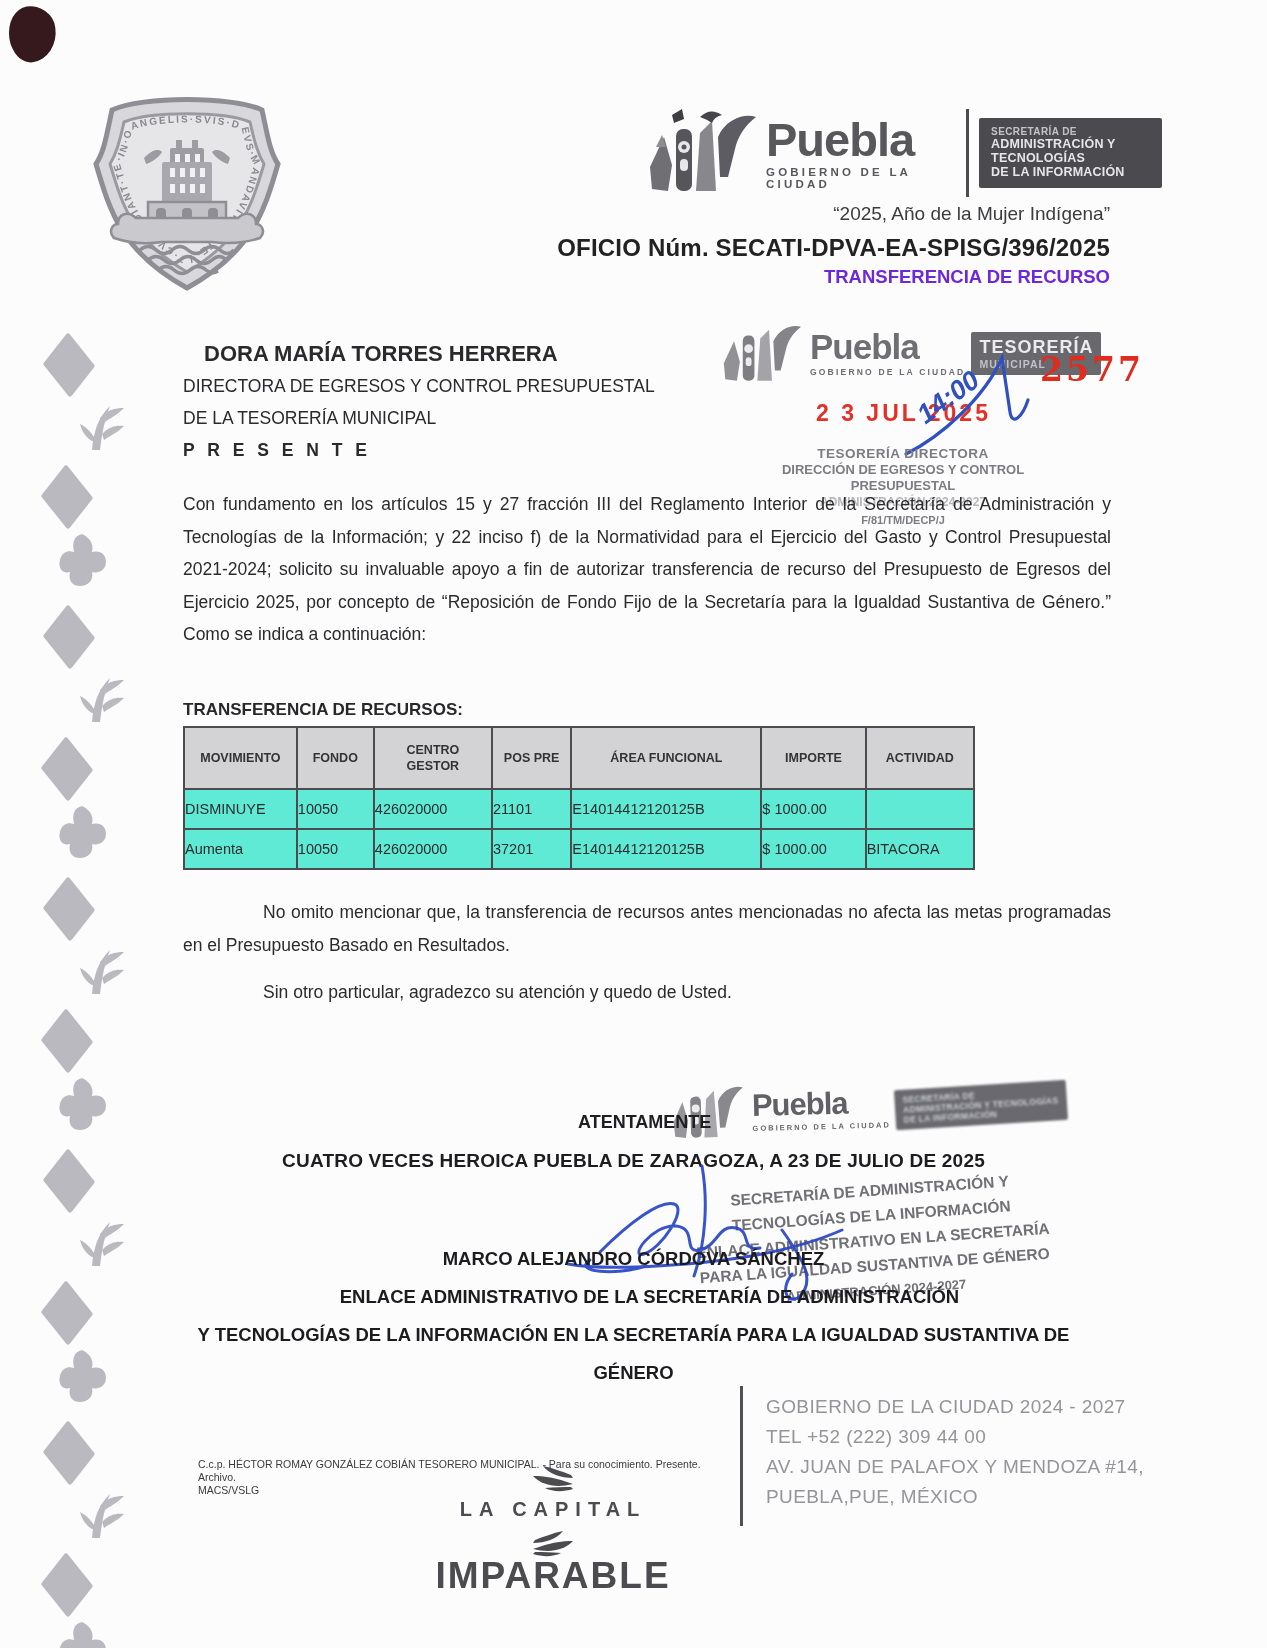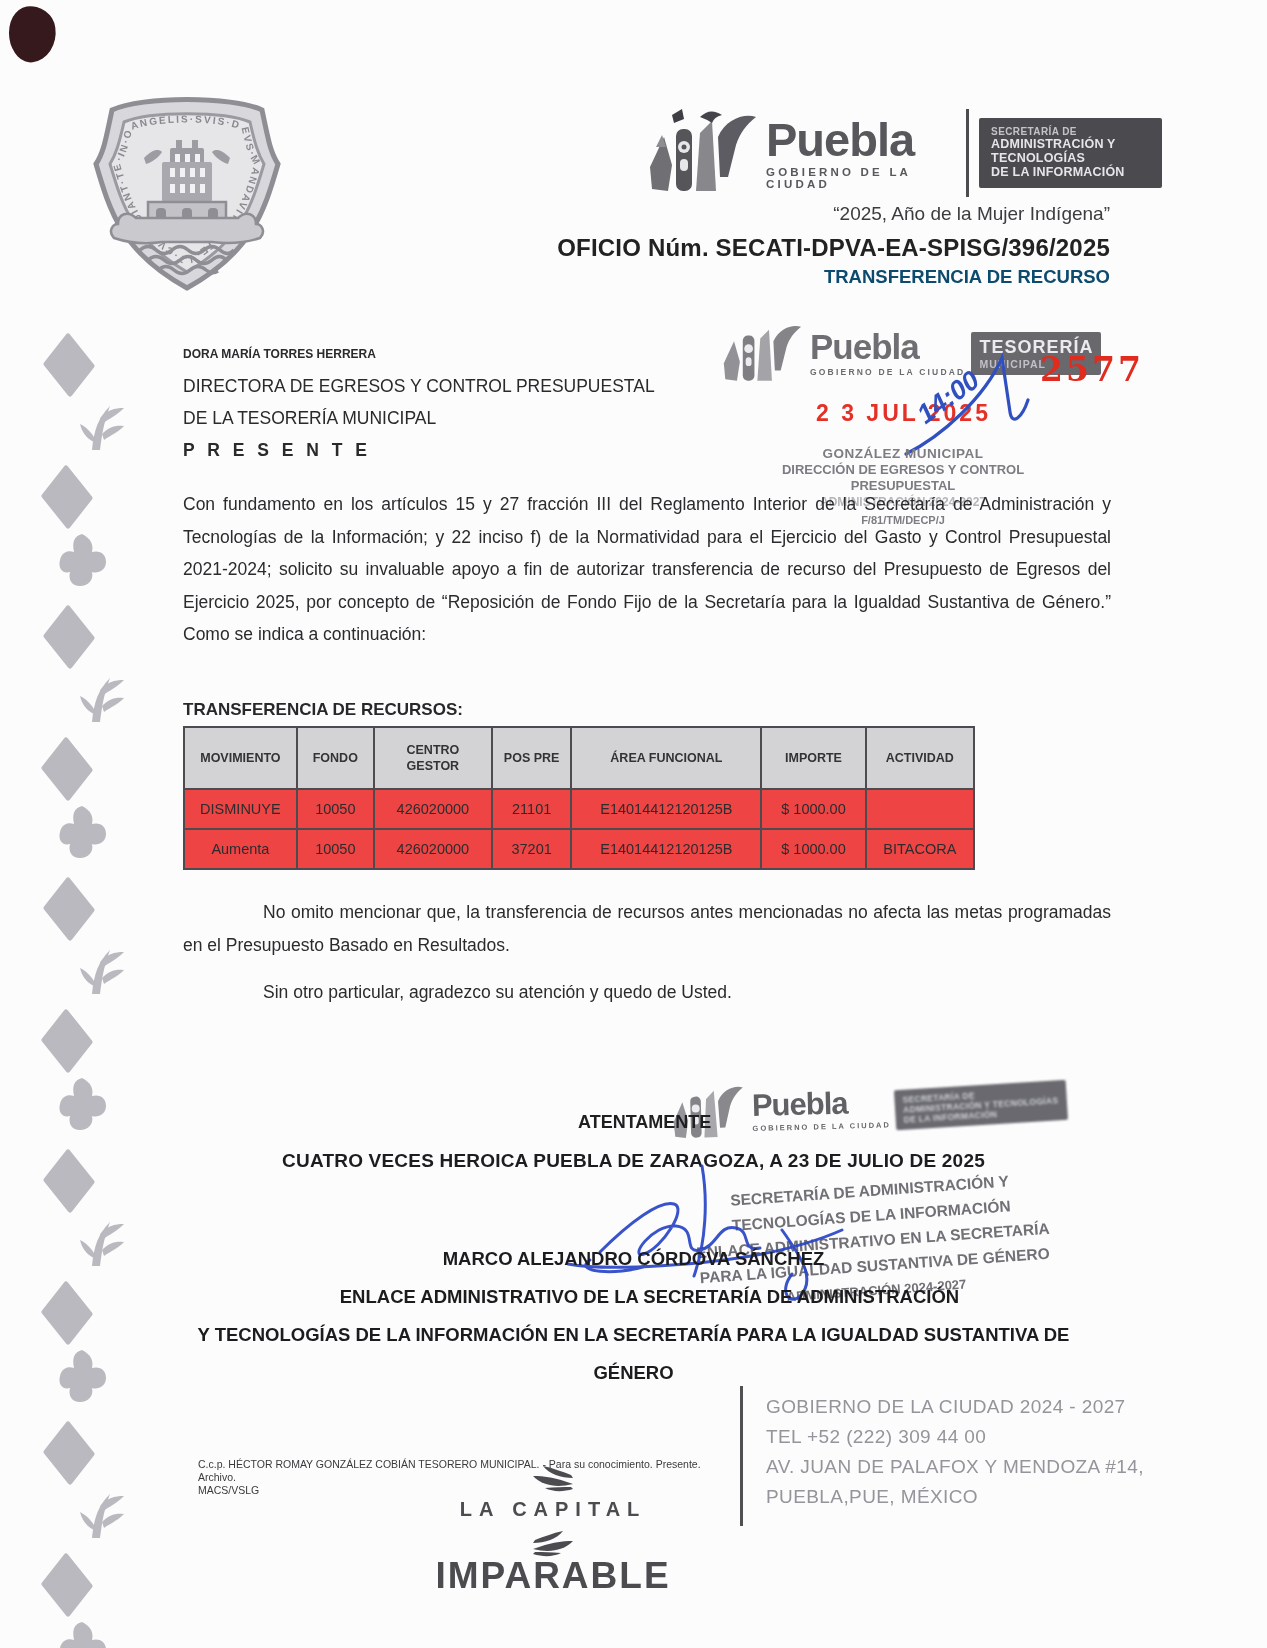--- a/index.html
+++ b/index.html
@@ -34,25 +34,25 @@
   .logo-banner {
     background:#4a4a4f; color:#d6d6da; padding:8px 12px 9px; width:208px;
     border-radius:2px;
   }
   .logo-banner .b1 { font-size:10px; font-weight:700; letter-spacing:.4px; color:#c3c3c8; }
   .logo-banner .b2, .logo-banner .b3 { font-size:12.5px; font-weight:800; letter-spacing:.2px; color:#e6e6ea; }
 
   
   .quote { right:157px; top:203px; font-size:19px; color:#3c3c3e; }
   .oficio { right:157px; top:234px; font-size:24px; font-weight:800; color:#222; letter-spacing:.2px; }
-  .subject { right:157px; top:266px; font-size:18.5px; font-weight:800; color:#0c4a6e; }
+  .subject { right:157px; top:266px; font-size:18.5px; font-weight:800; color:#6d28d9; }
 
   
   .recipient { left:183px; top:338px; line-height:32px; font-size:17.5px; color:#2a2a2c; }
-  .recipient .name { font-weight:800; font-size:12px; }
+  .recipient .name { font-weight:800; font-size:22px;margin-left:21px; }
   .recipient .salut { font-weight:800; letter-spacing:4px; }
 
   
   .t-stamp { left:718px; top:312px; width:450px; height:230px; }
   .t-logo { position:absolute; left:0; top:6px; display:flex; align-items:center; opacity:.88; }
   .t-logo .logo-icon { width:86px; height:70px; }
   .t-logo .logo-word { font-size:35px; color:#5b5b60; }
   .t-logo .logo-tag { font-size:8.5px; letter-spacing:2.2px; }
   .t-banner { background:#54545a; color:#e9e9ec; padding:5px 8px; margin-left:6px; border-radius:2px; }
   .t-banner .tb1 { font-size:18px; font-weight:800; letter-spacing:1px; }
@@ -74,21 +74,21 @@
   .para1 { left:183px; top:488px; width:928px; font-size:17.5px; line-height:32.5px;
     text-align:justify; color:#2b2b2d; }
   .tbl-label { left:183px; top:700px; font-size:17px; font-weight:700; color:#28282a; }
   table.transfer { position:absolute; left:183px; top:726px; width:792px;
     border-collapse:collapse; }
   table.transfer th, table.transfer td { border:2px solid #4c4c50; }
   table.transfer th {
     background:#d3d3d6; font-size:12.5px; font-weight:700; color:#333;
     height:62px; vertical-align:middle; text-align:center; font-weight:600;
   }
-  table.transfer td { height:40px; text-align:center; font-size:14.5px; color:#2c2c2e; background:#ef4444; }
+  table.transfer td { height:40px; text-align:left; font-size:14.5px; color:#2c2c2e; background:#5eead4; }
   .th-narrow { display:block; width:72px; margin:0 auto; line-height:16px; }
 
   .para2 { left:183px; top:896px; width:928px; font-size:17.5px; line-height:33px;
     text-align:justify; color:#2b2b2d; text-indent:80px; }
   .para3 { left:263px; top:982px; font-size:17.5px; color:#2b2b2d; }
 
   
   .atent { left:578px; top:1112px; font-size:18px; font-weight:800; color:#1f1f21; }
   .a-stamp { left:668px; top:1068px; width:460px; height:100px; opacity:.9; }
   .a-stamp .logo-icon { width:78px; height:64px; }
@@ -262,21 +262,21 @@
         <div class="tb2">MUNICIPAL</div>
       </div>
     </div>
     <div class="t-folio">2577</div>
     <div class="t-date">2 3 JUL 2025</div>
     <div class="t-time">14:00</div>
     <svg class="abs" style="left:180px; top:40px;" width="140" height="110" viewBox="0 0 140 110">
       <path d="M8 102 C 44 84, 86 46, 104 6 L 112 60 C 114 74, 124 66, 130 48" fill="none" stroke="#3050c0" stroke-width="3.2" stroke-linecap="round"></path>
     </svg>
     <div class="t-office">
-      <div class="o1">GONZÁLEZ MUNICIPAL</div>
+      <div class="o1">TESORERÍA DIRECTORA</div>
       <div class="o2">DIRECCIÓN DE EGRESOS Y CONTROL</div>
       <div class="o3">PRESUPUESTAL</div>
       <div class="o4">ADMINISTRACIÓN 2024-2027</div>
       <div class="o5">F/81/TM/DECP/J</div>
     </div>
   </div>
 
   <div class="abs para1">Con fundamento en los artículos 15 y 27 fracción III del Reglamento Interior de la Secretaría de Administración y Tecnologías de la Información; y 22 inciso f) de la Normatividad para el Ejercicio del Gasto y Control Presupuestal 2021-2024; solicito su invaluable apoyo a fin de autorizar transferencia de recurso del Presupuesto de Egresos del Ejercicio 2025, por concepto de “Reposición de Fondo Fijo de la Secretaría para la Igualdad Sustantiva de Género.” Como se indica a continuación:</div>
 
   <div class="abs tbl-label">TRANSFERENCIA DE RECURSOS:</div>

